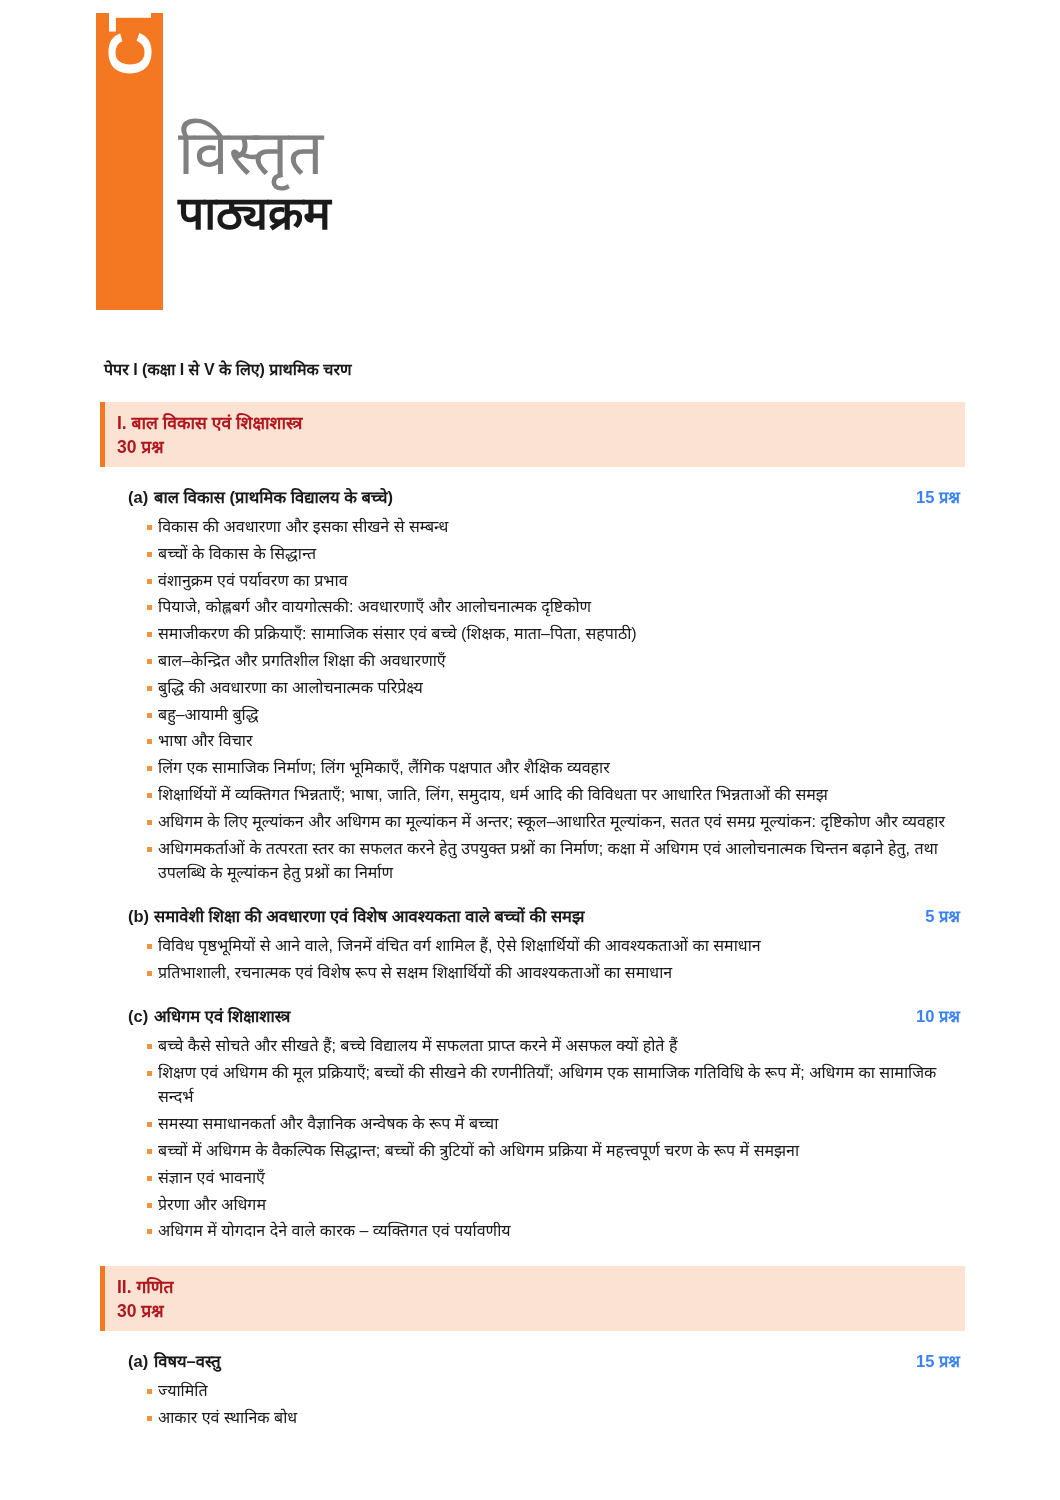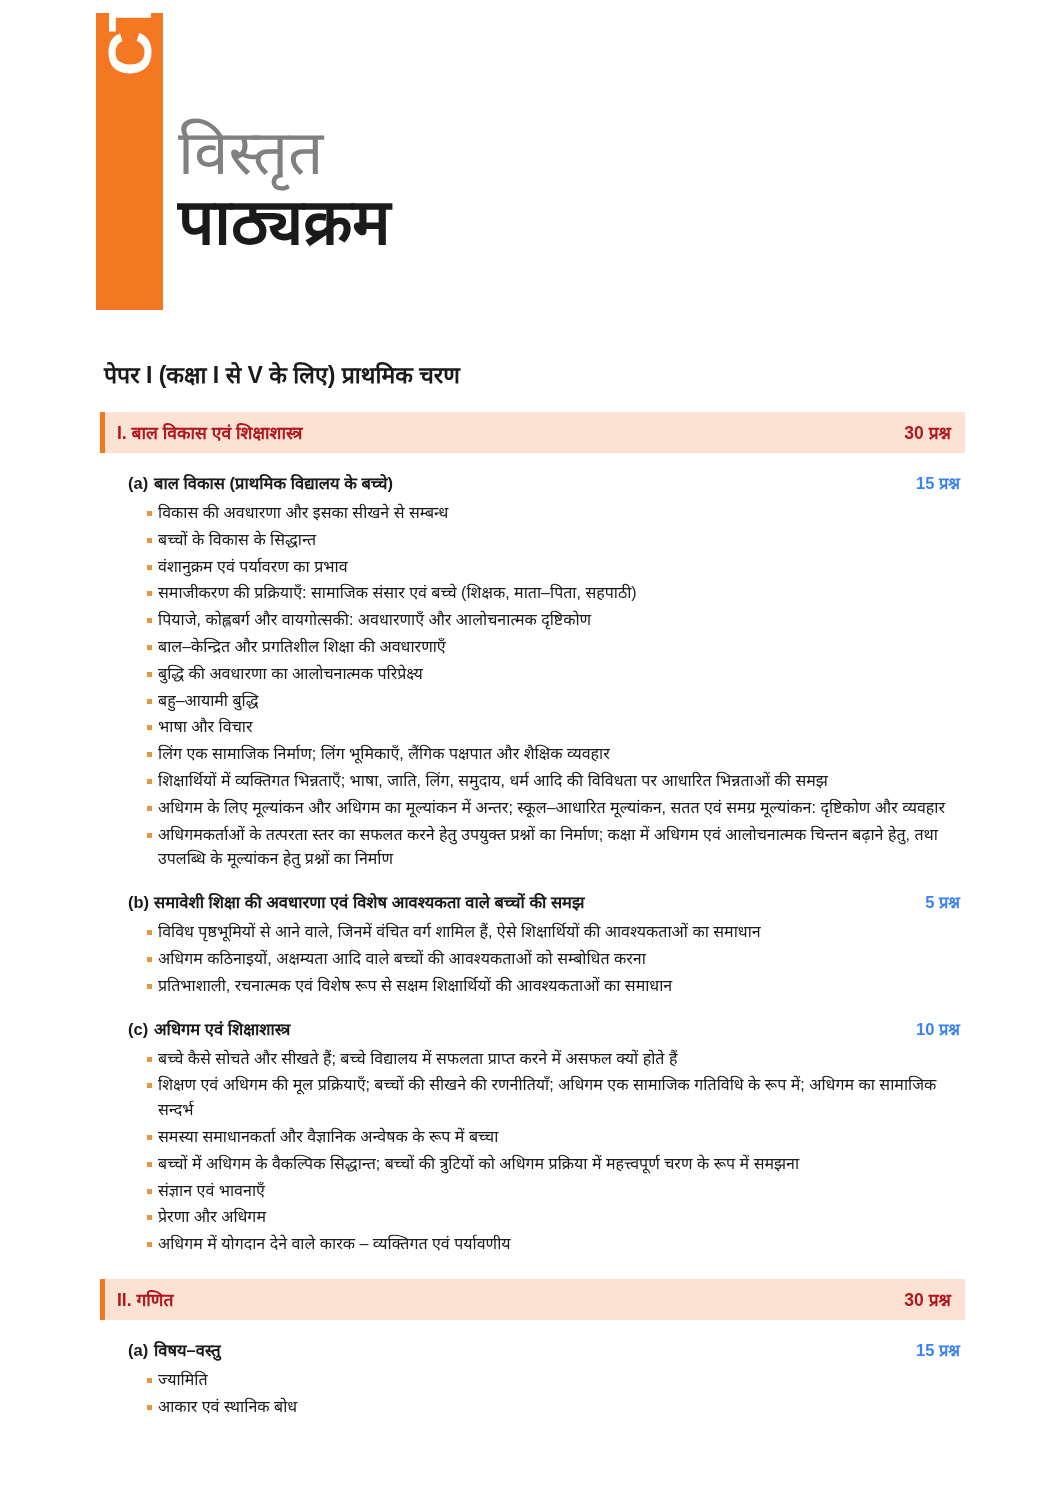--- a/index.html
+++ b/index.html
@@ -62,52 +62,53 @@
   }
   .title-sub {
     color: #808080;
     font-size: 62px;
     font-weight: 400;
     line-height: 1.05;
     font-family: "Liberation Sans", "DejaVu Sans", sans-serif;
   }
   .title-main {
     color: #1a1a1a;
-    font-size: 64px;
+    font-size: 46px;
     font-weight: bold;
     line-height: 1.05;
     margin-top: 4px;
     font-family: "Liberation Sans", "DejaVu Sans", sans-serif;
   }
 
   
   .content {
     position: absolute;
     left: 0;
     top: 320px;
     width: 1060px;
   }
 
   .paper-line {
     margin: 38px 0 0 104px;
-    font-size: 23px;
+    font-size: 16px;
     font-weight: bold;
     color: #1a1a1a;
   }
 
   .section-bar {
     margin: 22px 0 0 100px;
     width: 865px;
     background: #FBE2D3;
     border-left: 5px solid #F47721;
     box-sizing: border-box;
     padding: 8px 14px 9px 12px;
     display: flex;
     justify-content: space-between;
     align-items: baseline;
+    flex-direction: column;
   }
   .section-title {
     color: #B0171F;
     font-weight: bold;
     font-size: 17.5px;
   }
   .section-count {
     color: #B0171F;
     font-weight: bold;
     font-size: 17.5px;
@@ -197,40 +198,39 @@
         </div>
         <div class="subsection">
           <div class="sub-head">
             <div class="sub-label"><span class="sub-letter">(a)</span><span>बाल विकास (प्राथमिक विद्यालय के बच्चे)</span></div>
             <div class="sub-count">15 प्रश्न</div>
           </div>
           <ul class="bullets">
             <li>विकास की अवधारणा और इसका सीखने से सम्बन्ध</li>
             <li>बच्चों के विकास के सिद्धान्त</li>
             <li>वंशानुक्रम एवं पर्यावरण का प्रभाव</li>
+            <li>पियाजे, कोह्लबर्ग और वायगोत्सकी: अवधारणाएँ और आलोचनात्मक दृष्टिकोण</li>
             <li>समाजीकरण की प्रक्रियाएँ: सामाजिक संसार एवं बच्चे (शिक्षक, माता–पिता, सहपाठी)</li>
-            <li>पियाजे, कोह्लबर्ग और वायगोत्सकी: अवधारणाएँ और आलोचनात्मक दृष्टिकोण</li>
             <li>बाल–केन्द्रित और प्रगतिशील शिक्षा की अवधारणाएँ</li>
             <li>बुद्धि की अवधारणा का आलोचनात्मक परिप्रेक्ष्य</li>
             <li>बहु–आयामी बुद्धि</li>
             <li>भाषा और विचार</li>
             <li>लिंग एक सामाजिक निर्माण; लिंग भूमिकाएँ, लैंगिक पक्षपात और शैक्षिक व्यवहार</li>
             <li>शिक्षार्थियों में व्यक्तिगत भिन्नताएँ; भाषा, जाति, लिंग, समुदाय, धर्म आदि की विविधता पर आधारित भिन्नताओं की समझ</li>
             <li>अधिगम के लिए मूल्यांकन और अधिगम का मूल्यांकन में अन्तर; स्कूल–आधारित मूल्यांकन, सतत एवं समग्र मूल्यांकन: दृष्टिकोण और व्यवहार</li>
             <li>अधिगमकर्ताओं के तत्परता स्तर का सफलत करने हेतु उपयुक्त प्रश्नों का निर्माण; कक्षा में अधिगम एवं आलोचनात्मक चिन्तन बढ़ाने हेतु, तथा उपलब्धि के मूल्यांकन हेतु प्रश्नों का निर्माण</li>
           </ul>
         </div>
         <div class="subsection">
           <div class="sub-head">
             <div class="sub-label"><span class="sub-letter">(b)</span><span>समावेशी शिक्षा की अवधारणा एवं विशेष आवश्यकता वाले बच्चों की समझ</span></div>
             <div class="sub-count">5 प्रश्न</div>
           </div>
           <ul class="bullets">
             <li>विविध पृष्ठभूमियों से आने वाले, जिनमें वंचित वर्ग शामिल हैं, ऐसे शिक्षार्थियों की आवश्यकताओं का समाधान</li>
-            <li>अधिगम कठिनाइयों, अक्षम्यता आदि वाले बच्चों की आवश्यकताओं को सम्बोधित करना</li>
             <li>प्रतिभाशाली, रचनात्मक एवं विशेष रूप से सक्षम शिक्षार्थियों की आवश्यकताओं का समाधान</li>
           </ul>
         </div>
         <div class="subsection">
           <div class="sub-head">
             <div class="sub-label"><span class="sub-letter">(c)</span><span>अधिगम एवं शिक्षाशास्त्र</span></div>
             <div class="sub-count">10 प्रश्न</div>
           </div>
           <ul class="bullets">
             <li>बच्चे कैसे सोचते और सीखते हैं; बच्चे विद्यालय में सफलता प्राप्त करने में असफल क्यों होते हैं</li>

